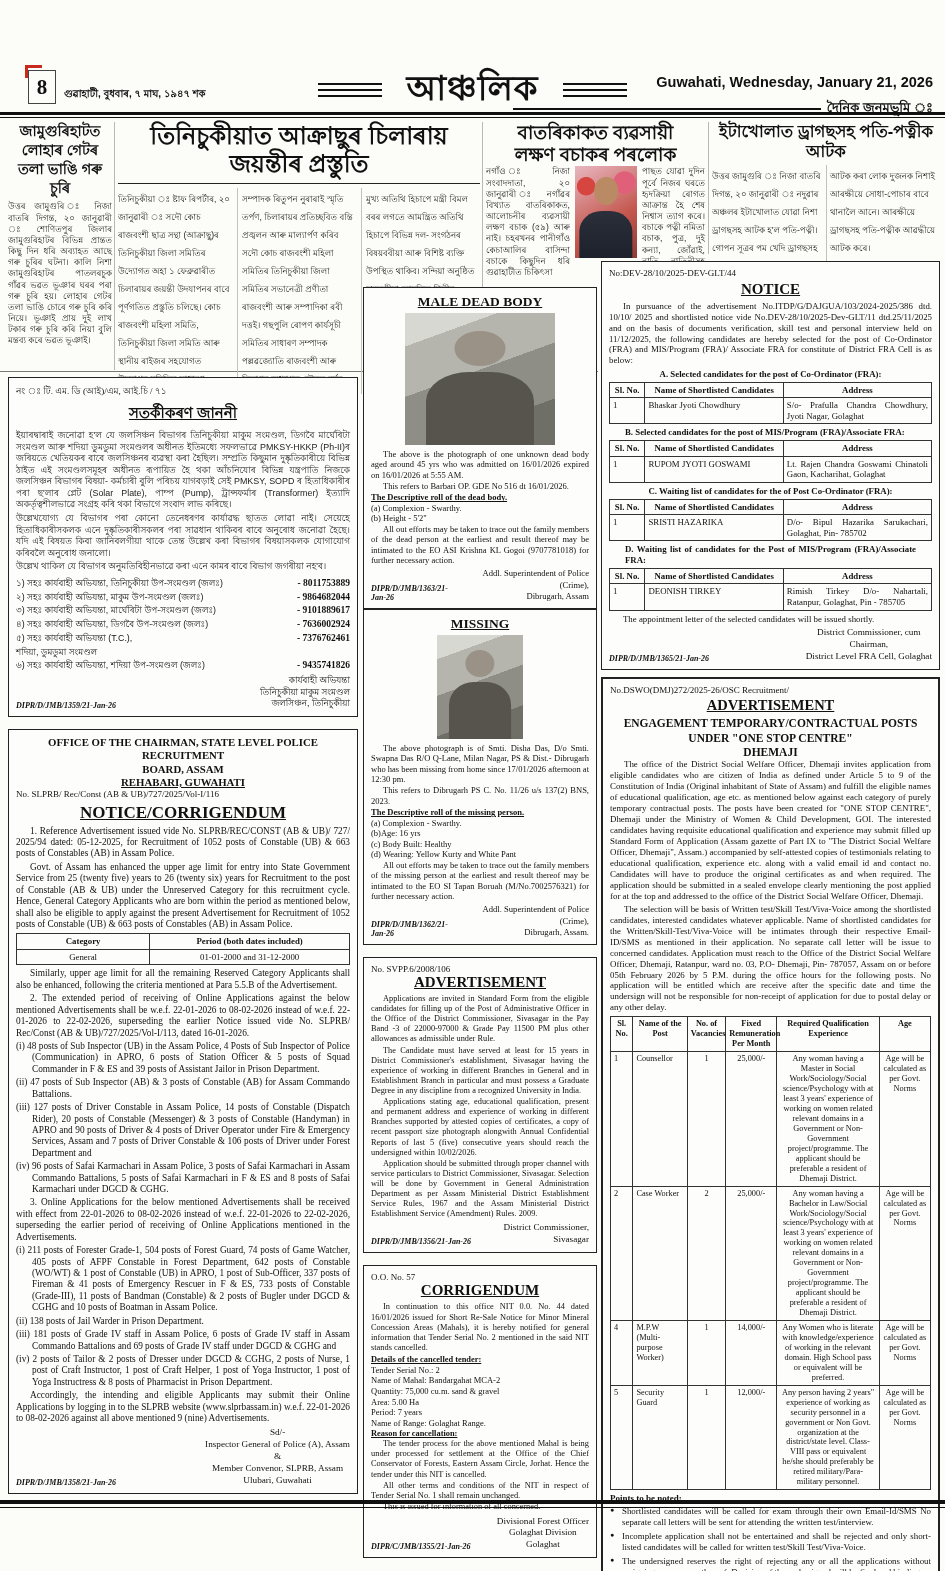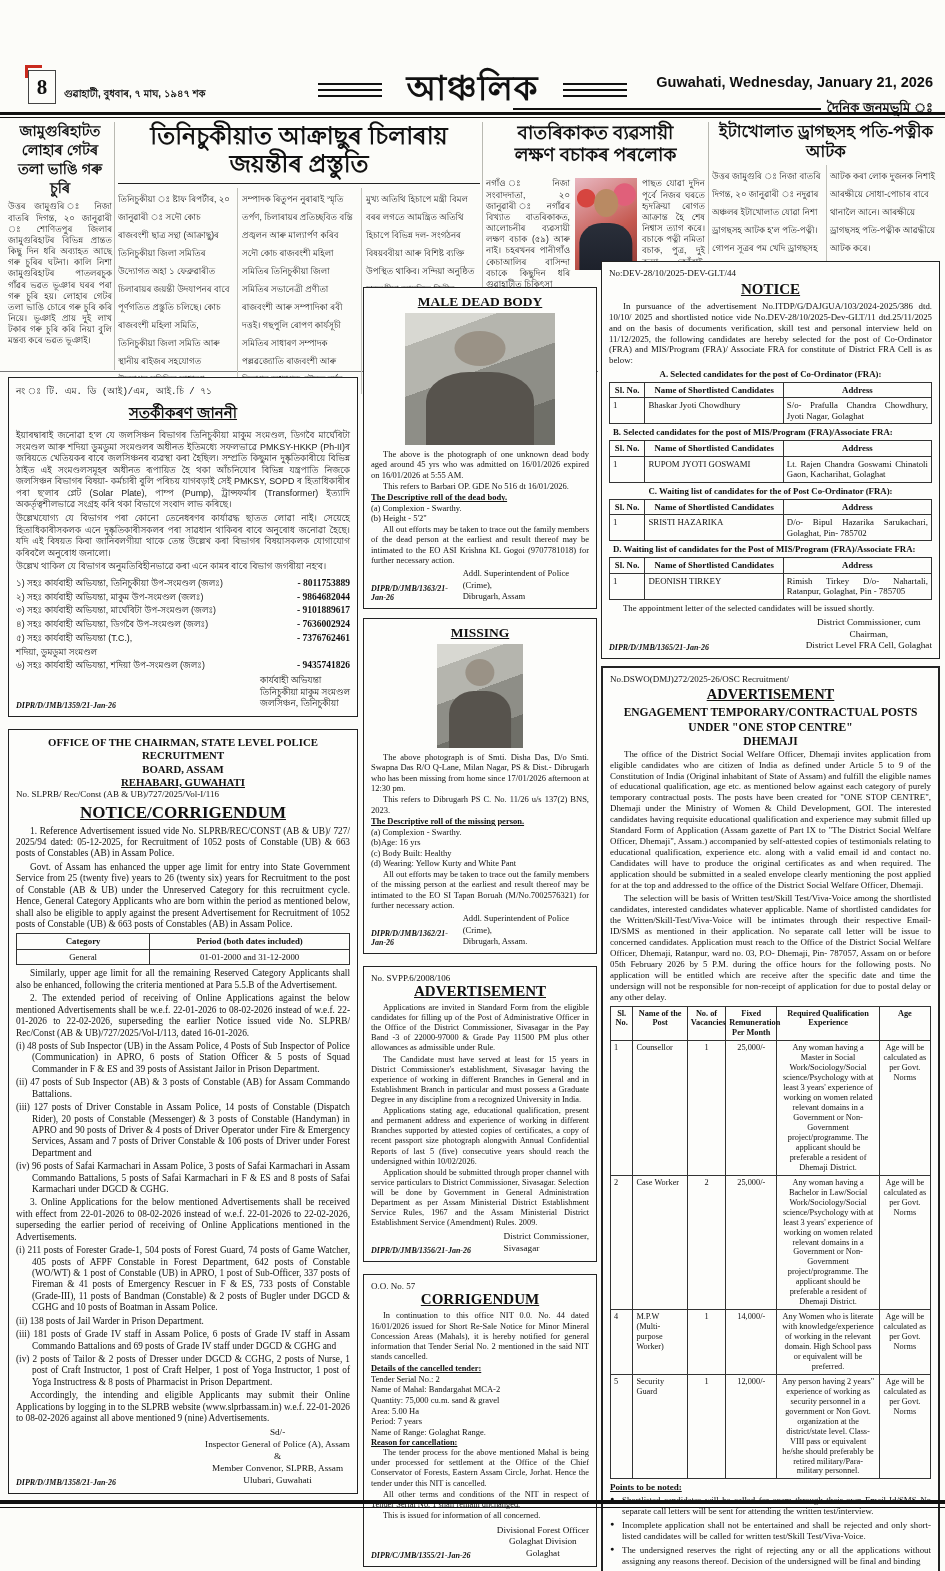--- a/index.html
+++ b/index.html
@@ -28,21 +28,21 @@
   .rule-b { position:absolute; left:0; top:117px; width:945px; height:1px; background:#111; }
 
   
   .vrule { position:absolute; width:1px; background:#b9b9b2; }
   .hl-as { font-family:"Liberation Sans",sans-serif; font-weight:bold; text-align:center; }
   .asm   { font-size:8.6px; line-height:1.3; text-align:justify; font-family:"Liberation Sans",sans-serif; color:#1c1c1c; }
   .nbox  { border:1.5px solid #222; padding:6px 7px; background:#fdfdfb; }
   .eng   { font-size:9.2px; line-height:1.23; text-align:justify; }
   .eng p { text-indent:14px; margin-bottom:2px; }
   .dipr { font:bold italic 8px "Liberation Serif",serif; }
-  .sig  { font-size:9.2px; line-height:1.3; }
+  .sig  { text-align:right; font-size:9.2px; line-height:1.3; }
   .sigrow { display:flex; justify-content:space-between; align-items:flex-end; margin-top:3px; }
   table { border-collapse:collapse; width:100%; font-size:8.8px; line-height:1.2; }
   th,td { border:1px solid #333; padding:2px 3px; vertical-align:top; }
   th { font-weight:bold; text-align:center; }
   .hang { padding-left:16px; text-indent:-16px; margin-bottom:2px; }
   .bullet { padding-left:12px; position:relative; margin-bottom:3px; text-align:justify; }
   .bullet::before { content:"●"; position:absolute; left:0; top:0; font-size:7px; }
   .photo { background:linear-gradient(160deg,#d8d8d2 0 18%, #b5b5ae 18% 45%, #8e8e87 45% 75%, #6f6f68 75%); position:relative; }
   .photo::before { content:""; position:absolute; left:50%; top:14%; transform:translateX(-50%);
       width:34%; height:26%; border-radius:50%; background:#9a9286; }
@@ -60,21 +60,21 @@
   .caption-roll { font-weight:bold; text-decoration:underline; }
   .abs { position:absolute; }
 
   
   .artA { left:8px; top:122px; width:104px; }
   .artA h3 { font-size:14.5px; line-height:1.3; }
   .artB { left:118px; top:122px; width:362px; }
   .artB h2 { font-size:24px; line-height:1.15; border-bottom:1.5px solid #222; padding-bottom:6px; margin-bottom:4px;}
   .cols3 { column-count:3; column-gap:10px; column-rule:1px solid #c2c2ba; height:206px; overflow:hidden; }
   .artC { left:486px; top:122px; width:219px; }
-  .artC h2 { font-size:18.5px; line-height:1.2; margin-bottom:12px; }
+  .artC h2 { font-size:18.5px; line-height:1.2; margin-bottom:0; }
   .c-row { display:flex; gap:5px; }
   .artD { left:712px; top:122px; width:228px; }
   .artD h2 { font-size:16.5px; line-height:1.2; margin-bottom:3px; }
   .cols2 { column-count:2; column-gap:8px; column-rule:1px solid #c2c2ba; overflow:hidden; }
 
   .leftcol  { position:absolute; left:8px;  top:377px; width:350px; }
   .midcol   { position:absolute; left:363px; top:287px; width:234px; }
   .rightcol { position:absolute; left:601px; top:261px; width:339px; }
 
   .w-title { font:bold 15px "Liberation Sans",sans-serif; text-align:center; text-decoration:underline; margin:2px 0 4px; }
@@ -84,21 +84,21 @@
   .org { font-weight:bold; text-align:center; font-size:10.8px; line-height:1.25; }
   .org u { display:block; }
   .nc-head { font:bold 17px "Liberation Serif",serif; text-align:center; text-decoration:underline; margin:2px 0 3px; }
   .ref { font-size:9px; }
 
   .mid-title { font:bold 13.5px "Liberation Serif",serif; text-align:center; text-decoration:underline; margin-bottom:3px; }
   .mid-eng { font-size:8.5px; line-height:1.22; text-align:justify; }
   .mid-eng p { text-indent:12px; margin-bottom:1px; }
   .kv { font-size:8.5px; line-height:1.25; }
 
-  .fra-sec { font-weight:bold; font-size:8.8px; margin:3px 4px 2px; }
+  .fra-sec { font-weight:bold; font-size:8.8px; margin:3px 16px 2px; }
   .ad-sub { font-weight:bold; text-align:center; font-size:11.5px; line-height:1.25; }
 
   .bot-rule1 { position:absolute; left:0; top:1500px; width:945px; height:4px; background:#111; }
   .bot-rule2 { position:absolute; left:0; top:1507px; width:945px; height:1px; background:#111; }
 </style>
 </head>
 <body>
 
 <div class="page">
 
@@ -155,21 +155,21 @@
   <div class="abs artD">
     <h2 class="hl-as">ইটাখোলাত ড্ৰাগছসহ পতি-পত্নীক আটক</h2>
     <div class="cols2" style="height:96px;">
       <span class="asm">উত্তৰ জামুগুৰি ঃ নিজা বাতৰি দিগন্ত, ২০ জানুৱাৰী ঃ নদুৱাৰ অঞ্চলৰ ইটাখোলাত যোৱা নিশা ড্ৰাগছসহ আটক হ'ল পতি-পত্নী। গোপন সূত্ৰৰ পম খেদি ড্ৰাগছসহ আটক কৰা লোক দুজনক নিশাই আৰক্ষীয়ে সোধা-পোচাৰ বাবে থানালৈ আনে। আৰক্ষীয়ে ড্ৰাগছসহ পতি-পত্নীক আৱদ্ধীয়ে আটক কৰে।</span>
     </div>
   </div>
 
   <div class="leftcol">
 
     <div class="nbox">
-      <div class="ref" style="font-family:Liberation Mono, monospace;">নং ঃ টি. এম. ডি (আই)/এম, আই.চি / ৭১</div>
+      <div class="ref" style="font-family:Liberation Serif, serif;">নং ঃ টি. এম. ডি (আই)/এম, আই.চি / ৭১</div>
       <div class="w-title">সতৰ্কীকৰণ জাননী</div>
       <div class="asm" style="font-size:8.9px;">ইয়াৰদ্বাৰাই জনোৱা হ'ল যে জলসিঞ্চন বিভাগৰ তিনিচুকীয়া মাকুম সংমণ্ডল, ডিগবৈ মাৰ্ঘেৰিটা সংমণ্ডল আৰু শদিয়া ডুমডুমা সংমণ্ডলৰ অধীনত ইতিমধ্যে সফলভাৱে PMKSY-HKKP (Ph-II)ৰ জৰিয়তে খেতিয়কৰ বাবে জলসিঞ্চনৰ ব্যৱস্থা কৰা হৈছিল। সম্প্ৰতি কিছুমান দুষ্কৃতিকাৰীয়ে বিভিন্ন ঠাইত এই সংমণ্ডলসমূহৰ অধীনত ৰূপায়িত হৈ থকা আঁচনিযোৰ বিভিন্ন যন্ত্ৰপাতি নিজকে জলসিঞ্চন বিভাগৰ বিষয়া- কৰ্মচাৰী বুলি পৰিচয় যাগবড়াই সেই PMKSY, SOPD ৰ হিতাধিকাৰীৰ পৰা ছ'লাৰ প্লেট (Solar Plate), পাম্প (Pump), ট্ৰান্সফৰ্মাৰ (Transformer) ইত্যাদি অকৰ্তৃত্বশীলভাৱে সংগ্ৰহ কৰি থকা বিভাগে সংবাদ লাভ কৰিছে।</div>
       <div class="asm" style="font-size:8.9px;margin-top:2px;">উল্লেখযোগ্য যে বিভাগৰ পৰা কোনো তেনেধৰণৰ কাৰ্যাৱদ্ধ ছাতত লোৱা নাই। সেয়েহে হিতাধিকাৰীসকলক এনে দুষ্কৃতিকাৰীসকলৰ পৰা সাৱধান থাকিবৰ বাবে অনুৰোধ জনোৱা হৈছে। যদি এই বিষয়ত কিবা জানিবলগীয়া থাকে তেন্ত উল্লেখ কৰা বিভাগৰ বিষয়াসকলক যোগাযোগ কৰিবলৈ অনুৰোধ জনালো।</div>
       <div class="asm" style="font-size:8.9px;margin-top:2px;">উল্লেখ থাকিল যে বিভাগৰ অনুমতিবিহীনভাৱে কৰা এনে কামৰ বাবে বিভাগ জগৰীয়া নহ'ব।</div>
       <div style="margin-top:4px;">
         <div class="contact">
             <span>১) সহঃ কাৰ্যবাহী অভিযন্তা, তিনিচুকীয়া উপ-সংমণ্ডল (জলঃ)</span>
             <b>-    8011753889</b>
           </div>
         <div class="contact">
@@ -269,21 +269,21 @@
       </div>
       <div class="sigrow">
         <span class="dipr">DIPR/D/JMB/1363/21-Jan-26</span>
         <span class="sig" style="font-size:8.6px;">
           <span>Addl. Superintendent of Police (Crime),</span><br>
           <span>Dibrugarh, Assam</span>
         </span>
       </div>
     </div>
 
-    <div class="nbox" style="margin-top:9px;">
+    <div class="nbox" style="">
       <div class="mid-title">MISSING</div>
       <div class="photo" style="width:86px;height:104px;margin:0 auto 4px;"></div>
       <div class="mid-eng">
         <p>The above photograph is of Smti. Disha Das, D/o Smti. Swapna Das R/O Q-Lane, Milan Nagar, PS &amp; Dist.- Dibrugarh who has been missing from home since 17/01/2026 afternoon at 12:30 pm.</p>
         <p>This refers to Dibrugarh PS C. No. 11/26 u/s 137(2) BNS, 2023.</p>
         <div class="caption-roll">The Descriptive roll of the missing person.</div>
         <div class="kv">(a) Complexion - Swarthy.</div>
         <div class="kv">(b)Age: 16 yrs</div>
         <div class="kv">(c) Body Built: Healthy</div>
         <div class="kv">(d) Wearing: Yellow Kurty and White Pant</div>

